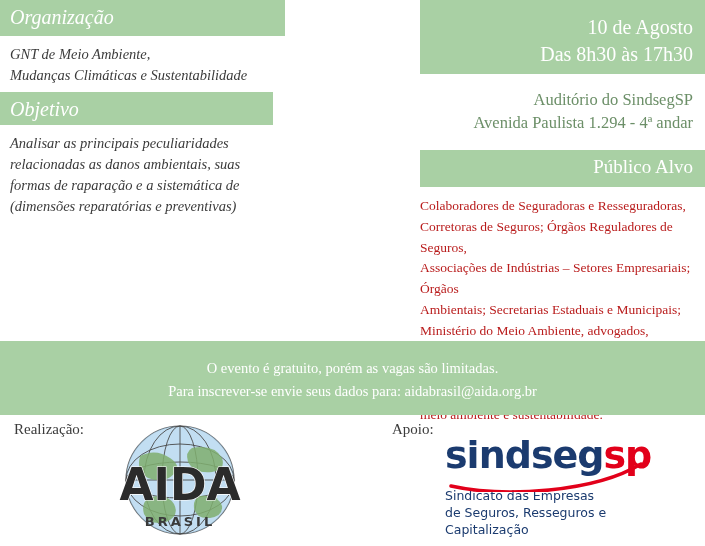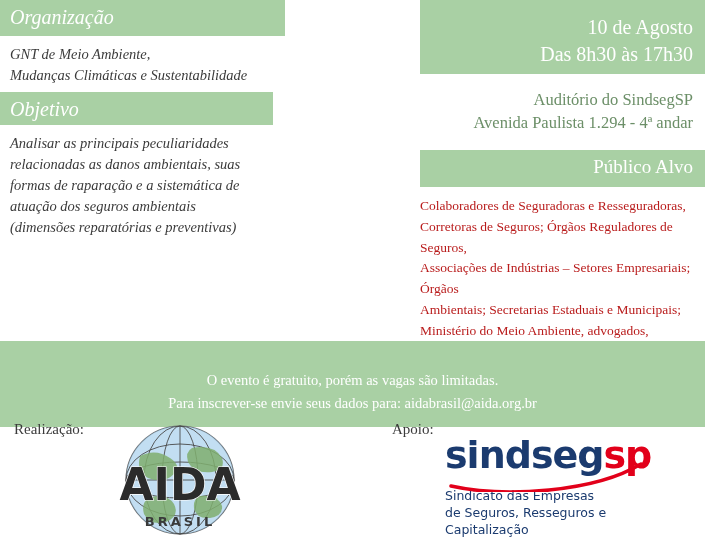--- a/index.html
+++ b/index.html
@@ -85,21 +85,21 @@
   
   .notice {
     position: absolute;
     left: 0; top: 341px;
     width: 705px;
     background: #a9d0a4;
     color: #ffffff;
     text-align: center;
     font-size: 14.5px;
     line-height: 1.6;
-    padding: 28px 0 12px 0;
+    padding: 16px 0 12px 0;
   }
   .notice p { margin: 0; }
 
   
   .footer {
     position: absolute;
     left: 0; top: 404px;
     width: 705px; height: 142px;
   }
   .lbl-realizacao {
@@ -168,21 +168,20 @@
       <p>GNT de Meio Ambiente,</p>
       <p>Mudanças Climáticas e Sustentabilidade</p>
     </div>
     <div class="band objetivo">
       <span>Objetivo</span>
     </div>
     <div class="left-body">
       <p>Analisar as principais peculiaridades</p>
       <p>relacionadas as danos ambientais, suas</p>
       <p>formas de raparação e a sistemática de</p>
-      <p>atuação dos seguros ambientais</p>
       <p>(dimensões reparatórias e preventivas)</p>
     </div>
   </div>
 
   <div class="right-col">
     <div class="band-right band-date">
       <div>10 de Agosto</div>
       <div>Das 8h30 às 17h30</div>
     </div>
     <div class="venue">

